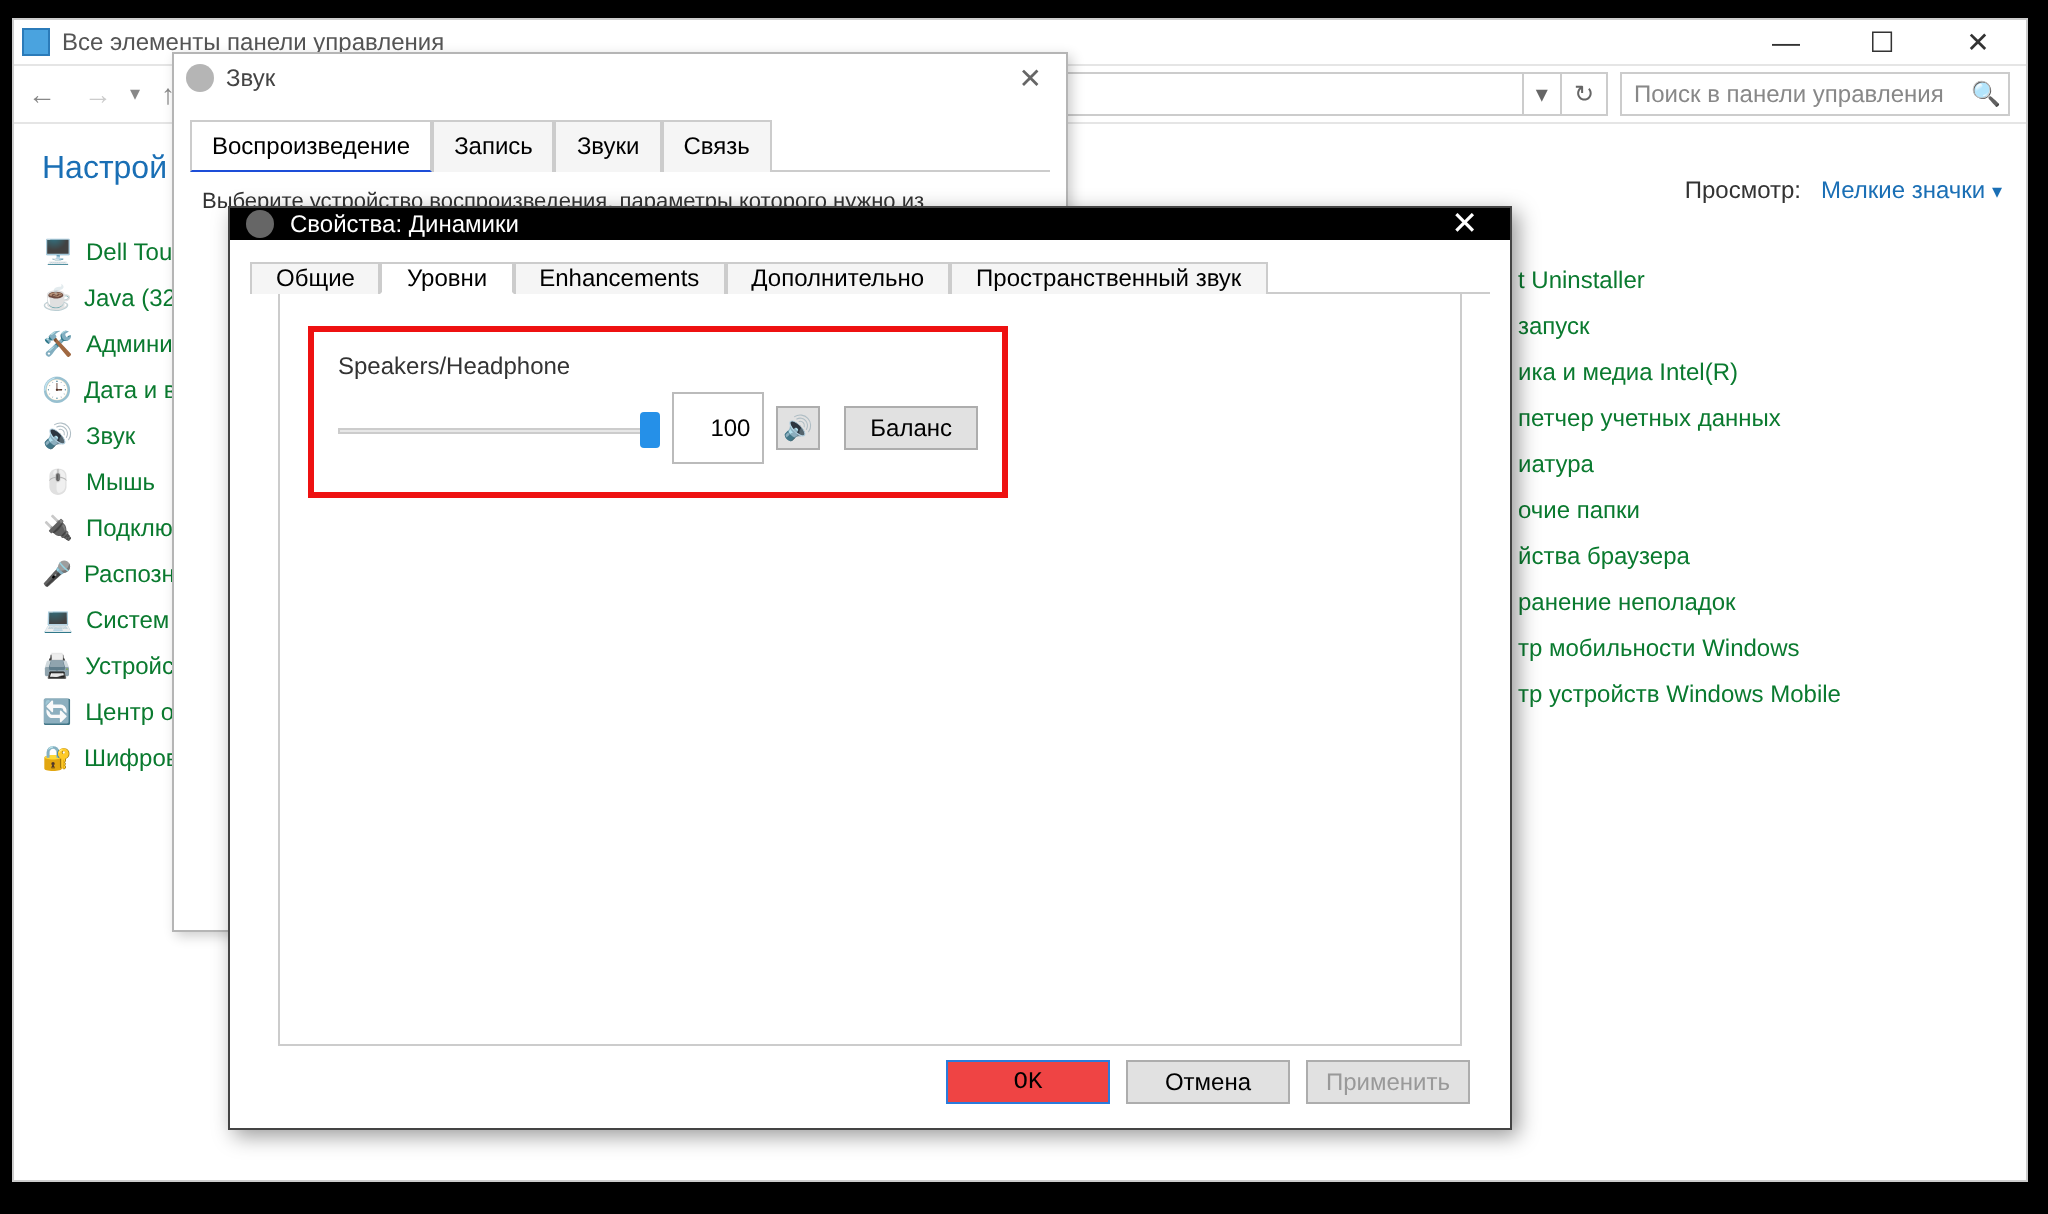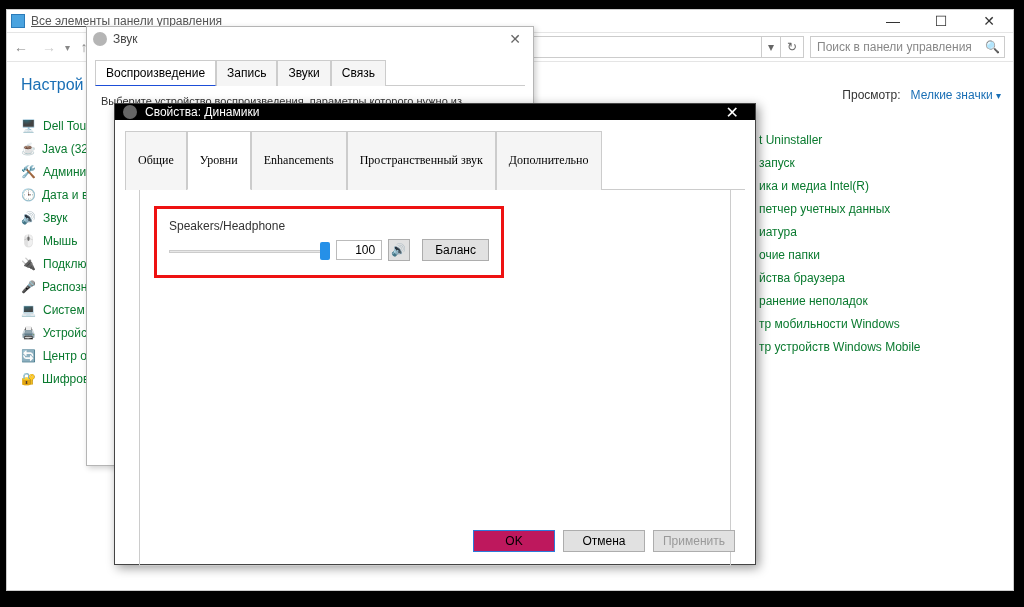--- a/index.html
+++ b/index.html
@@ -2,21 +2,21 @@
 <html><head>
 <meta charset="utf-8">
 <style>
 * { box-sizing: border-box; margin: 0; padding: 0; font-family: "Segoe UI", Tahoma, sans-serif; font-size: 12px; }
 body { background: #000; width: 1024px; height: 607px; overflow: hidden; position: relative; }
 
 
 .cp-window { position: absolute; left: 6px; top: 9px; width: 1008px; height: 582px; background: #fff; border: 1px solid #ccc; }
 .cp-titlebar { height: 22px; display: flex; align-items: center; padding: 0 4px; background:#fff; }
 .cp-titlebar .icon { width: 14px; height: 14px; background: #4aa3df; border: 1px solid #2b7bb9; margin-right: 6px; }
-.cp-titlebar .title { color: #555; font-size: 12px; text-decoration: underline; }
+.cp-titlebar .title { color: #555; font-size: 12px; }
 .cp-titlebar .wbtns { margin-left: auto; display: flex; gap: 24px; padding-right: 8px; color:#333; }
 .cp-titlebar .wbtn { width: 24px; text-align:center; font-size:14px; cursor:default; }
 
 .cp-toolbar { height: 30px; border-top:1px solid #e5e5e5; border-bottom:1px solid #e5e5e5; background:#fff; display:flex; align-items:center; }
 .cp-toolbar .navarrow { width: 28px; text-align:center; color:#888; font-size:14px; }
 .cp-toolbar .dd { color:#888; font-size:10px; margin-left:2px; }
 .cp-toolbar .addr { flex:1; margin: 3px 6px; height:22px; border:1px solid #ccc; background:#fff; display:flex; align-items:center; }
 .cp-toolbar .addr .ddc { color:#666; padding:0 6px; border-left:1px solid #ccc; height:100%; display:flex; align-items:center; }
 .cp-toolbar .addr .refresh { color:#666; padding:0 6px; border-left:1px solid #ccc; height:100%; display:flex; align-items:center; }
 .cp-toolbar .search { width: 195px; margin: 3px 8px 3px 0; height:22px; border:1px solid #ccc; background:#fff; display:flex; align-items:center; }
@@ -49,37 +49,37 @@
 .snd-content .hint { font-size:11px; color:#333; line-height:1.4; }
 
 
 .prop-window { position:absolute; left:114px; top:103px; width: 642px; height: 462px; background:#fff; border:1px solid #444; box-shadow: 3px 3px 10px rgba(0,0,0,0.4); }
 .prop-titlebar { height:16px; background:#000; color:#fff; display:flex; align-items:center; padding:0 8px; }
 .prop-titlebar .icon { width:14px; height:14px; background:#666; border-radius:50%; margin-right:8px; }
 .prop-titlebar .title { font-size:12px; color:#fff; }
 .prop-titlebar .close { margin-left:auto; color:#fff; font-size:16px; padding:0 8px; }
 .prop-tabs-wrap { padding: 10px 10px 0 10px; }
 .prop-tabs { display:flex; border-bottom:1px solid #ccc; }
-.prop-tab { padding:21px 12px; border:1px solid #ccc; border-bottom:none; background:#f5f5f5; position:relative; top:1px; font-size:12px; cursor:default;font-family:Liberation Serif, serif; }
+.prop-tab { padding:0 12px; border:1px solid #ccc; border-bottom:none; background:#f5f5f5; position:relative; top:1px; font-size:12px; cursor:default; }
 .prop-tab.active { background:#fff; border-bottom:1px solid #fff; }
 .prop-body { border:1px solid #ccc; border-top:none; margin:0 14px; height: 376px; padding: 16px 14px; }
 
 .highlight-box { border:3px solid #e11; padding: 10px 12px 14px 12px; width: 350px; }
 .hl-label { font-size:12px; color:#333; margin-bottom:6px; }
 .hl-row { display:flex; align-items:center; gap:6px; }
 .slider-track { position:relative; width: 178px; height: 18px; display:flex; align-items:center; }
 .slider-line { position:absolute; left:0; right:0; top:50%; height:3px; background:#e7e7e7; border:1px solid #ccc; }
 .slider-thumb { position:absolute; right:0; top:1px; width:10px; height:18px; background:#2590e8; border-radius:2px; }
-.vol-input { width:46px; height:20px; border:1px solid #bbb; text-align:right; padding-right:6px; font-size:12px; background:#fff; }
+.vol-input { width:46px; height:36px; border:1px solid #bbb; text-align:right; padding-right:6px; font-size:12px; background:#fff; }
 .sound-icon-btn { width:24px; height:22px; border:1px solid #adadad; background:#e1e1e1; display:flex; align-items:center; justify-content:center; color:#2b7bdb; font-size:12px; }
 .balance-btn { height:22px; padding:0 12px; border:1px solid #adadad; background:#e1e1e1; font-size:12px; margin-left:6px; }
 
 .prop-footer { position:absolute; right:20px; bottom:12px; display:flex; gap:8px; }
 .prop-footer button { width:82px; height:22px; border:1px solid #adadad; background:#e1e1e1; font-size:12px; }
-.prop-footer button.primary { background:#be185d; border:1px solid #2b7bdb; }
+.prop-footer button.primary { background:#ef4444; border:1px solid #2b7bdb;font-family:Liberation Mono, monospace; }
 .prop-footer button.disabled { color:#999; }
 </style>
 </head>
 <body>
 
 <div class="cp-window">
   <div class="cp-titlebar">
     <div class="icon"></div>
     <div class="title">Все элементы панели управления</div>
     <div class="wbtns">
@@ -220,22 +220,22 @@
   <div class="prop-titlebar">
     <div class="icon"></div>
     <div class="title">Свойства: Динамики</div>
     <div class="close">✕</div>
   </div>
   <div class="prop-tabs-wrap">
     <div class="prop-tabs">
       <div class="prop-tab">Общие</div>
       <div class="prop-tab active">Уровни</div>
       <div class="prop-tab">Enhancements</div>
+      <div class="prop-tab">Дополнительно</div>
       <div class="prop-tab">Пространственный звук</div>
-      <div class="prop-tab">Дополнительно</div>
     </div>
     <div class="prop-body">
       <div class="highlight-box">
         <div class="hl-label">Speakers/Headphone</div>
         <div class="hl-row">
           <div class="slider-track">
             <div class="slider-line"></div>
             <div class="slider-thumb"></div>
           </div>
           <input class="vol-input" value="100" style="">

